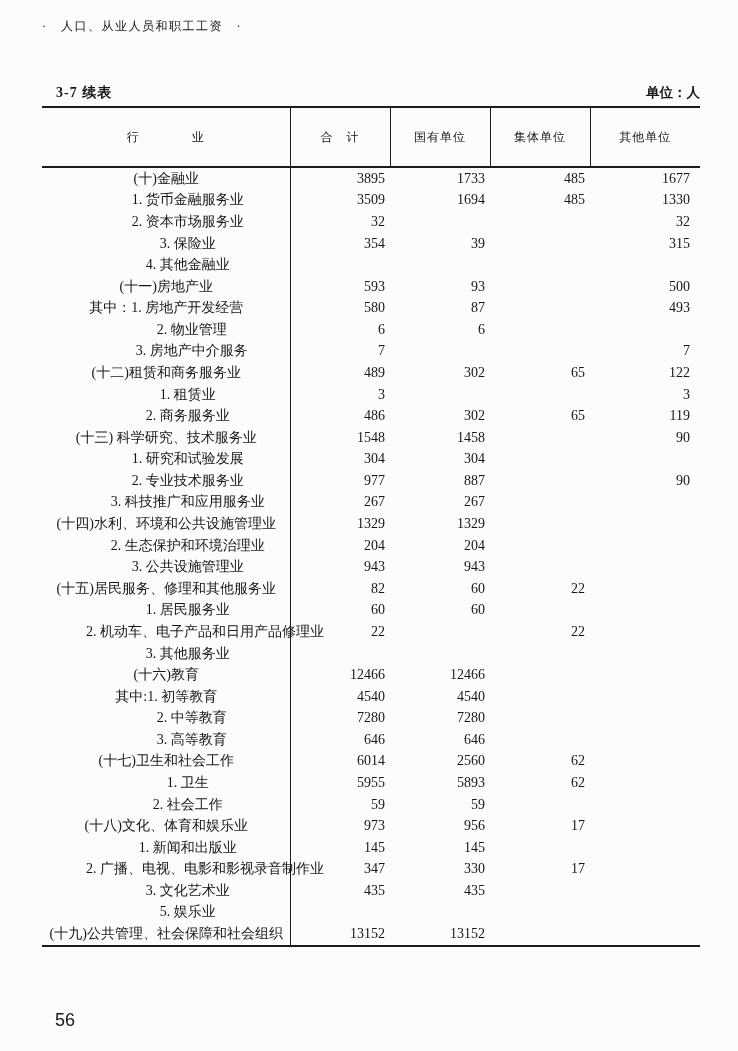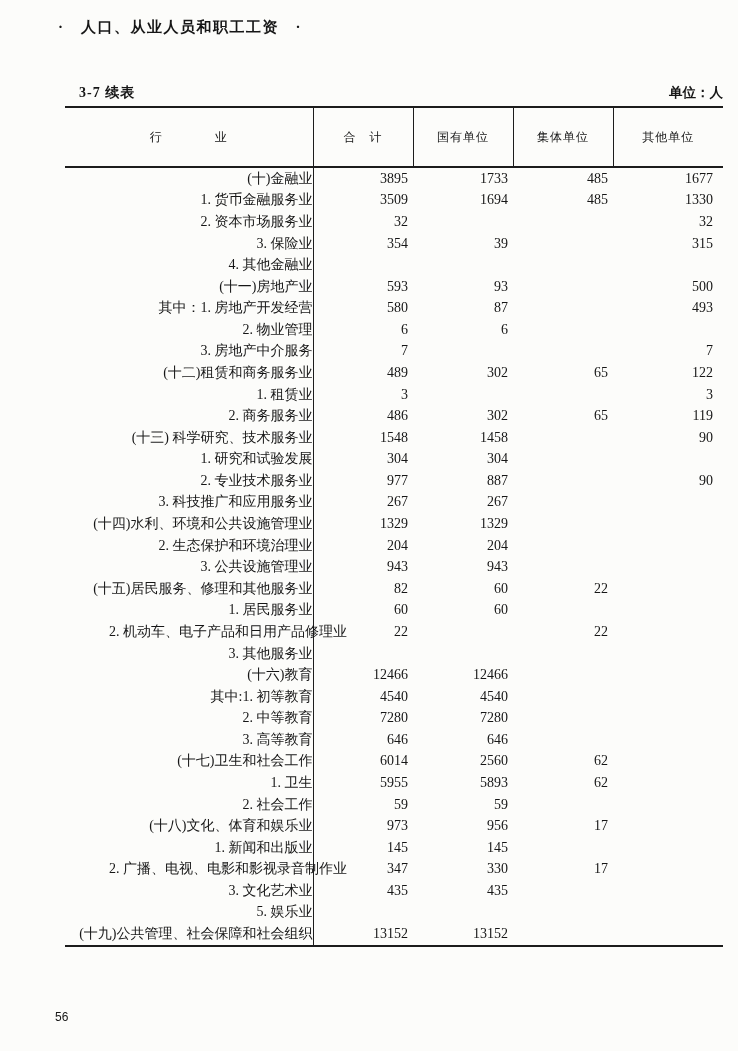--- a/index.html
+++ b/index.html
@@ -10,33 +10,32 @@
     width: 738px;
     height: 1051px;
     position: relative;
     background: #fcfcfa;
     color: #161616;
     font-family: "Liberation Serif", "DejaVu Serif", serif;
     overflow: hidden;
   }
   .running-header {
     position: absolute;
-    left: 58px;
+    left: 42px;
     top: 18px;
-    font-size: 15px;
-    font-weight: 700;
+    font-size: 12px;
+    font-weight: 400;
     letter-spacing: 1.5px;
     white-space: nowrap;
   }
   .table-wrap {
     position: absolute;
     left: 42px;
     top: 84px;
     width: 658px;
-    margin-left: 23px;
   }
   .caption-bar {
     display: flex;
     justify-content: space-between;
     align-items: flex-end;
     padding: 0 0 4px 14px;
     font-size: 14px;
   }
   .caption {
     font-weight: 700;
@@ -73,40 +72,40 @@
   }
   table.stat tbody td {
     height: 21.58px;
     padding: 0;
     font-size: 14px;
     line-height: 1;
     vertical-align: middle;
     white-space: nowrap;
   }
   table.stat tbody td.label {
-    text-align: right;
+    text-align: center;
     border-right: 1.5px solid #1c1c1c;
     overflow: visible;
   }
   table.stat tbody td.num {
     text-align: right;
     padding-right: 5px;
     font-variant-numeric: tabular-nums;
   }
   table.stat tbody td.num.last {
     padding-right: 10px;
   }
   .ind0 { padding-left: 1px !important; }
   .ind1 { padding-left: 44px !important; }
   .ind2 { padding-left: 52px !important; }
   .page-number {
     position: absolute;
     left: 55px;
     top: 1010px;
-    font-size: 12px;
+    font-size: 18px;
     font-family: "Liberation Sans", "DejaVu Sans", sans-serif;
   }
 </style>
 </head>
 <body>
 
 <div class="running-header">·　人口、从业人员和职工工资　·</div>
 
 <div class="table-wrap">
 

